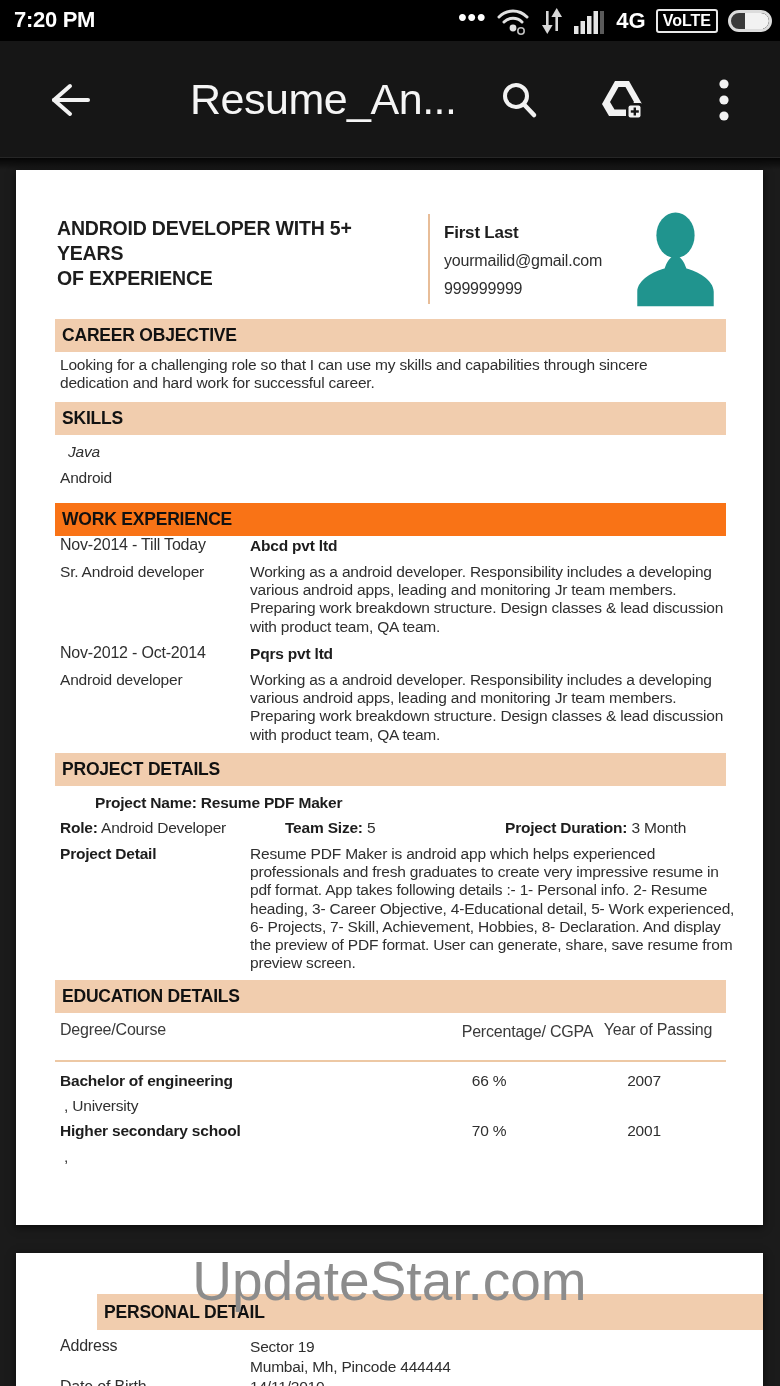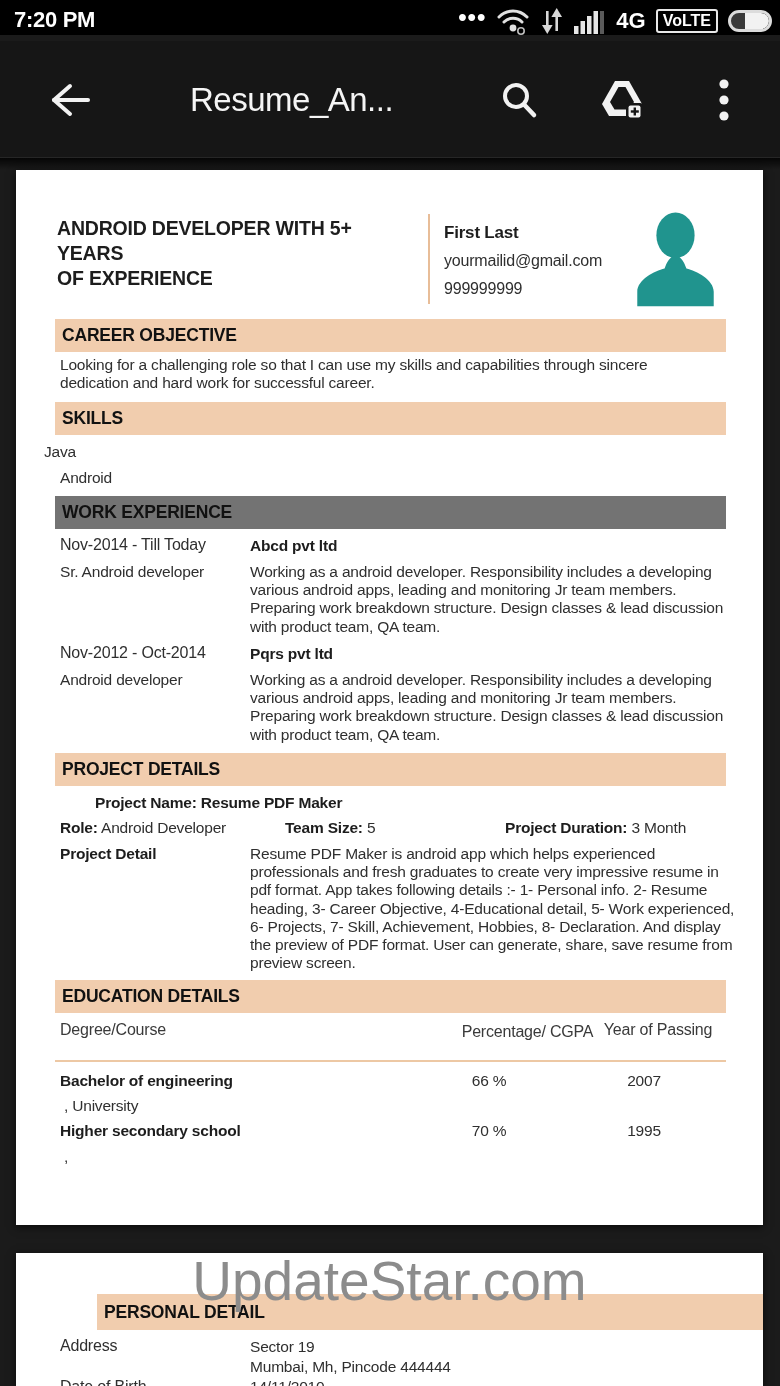--- a/index.html
+++ b/index.html
@@ -4,21 +4,21 @@
 <style>
   * { margin:0; padding:0; box-sizing:border-box; }
   html,body { background:#000; }
   #screen {
     position:relative; width:780px; height:1386px; overflow:hidden;
     background:#1b1b1b; font-family:"Liberation Sans", sans-serif;
   }
 
   
   #status-bar {
-    position:absolute; top:0; left:0; width:780px; height:35px;
+    position:absolute; top:0; left:0; width:780px; height:41px;
     background:#000; color:#fff; z-index:30;
   }
   .sb-time { position:absolute; left:14px; top:7px; font-size:22px; font-weight:700; letter-spacing:-0.3px; }
   .sb-right { position:absolute; right:8px; top:0; height:41px; display:flex; align-items:center; gap:10px; }
   .sb-dots { font-size:24px; font-weight:700; letter-spacing:1px; line-height:10px; margin-top:-8px; }
   .sb-4g { font-size:22px; font-weight:700; }
   .sb-volte { font-size:16px; font-weight:600; border:2px solid #e8e8e8; border-radius:3px; padding:1px 5px; }
   .sb-batt { position:relative; width:44px; height:22px; border:3px solid #dcdcdc; border-radius:11px; background:#3a3a3a; overflow:hidden; }
   .sb-batt-fill { position:absolute; right:0; top:0; height:100%; width:62%; background:#f2f2f2; border-radius:0 8px 8px 0; }
 
@@ -28,21 +28,21 @@
     background:#161616; z-index:25; border-bottom:1px solid #262626;
   }
   #app-bar-shadow { position:absolute; top:158px; left:0; width:780px; height:12px;
     background:linear-gradient(#000c, transparent); z-index:24; }
   .ab-icon-btn { position:absolute; top:0; height:117px; display:flex; align-items:center; justify-content:center; cursor:pointer; }
   .ab-back { left:40px; width:60px; }
   .ab-pdf { left:118px; width:56px; }
   .pdf-doc { width:44px; height:50px; background:#fff; border-radius:7px; display:flex; align-items:center; justify-content:center; }
   .pdf-doc span { font-size:13px; font-weight:700; color:#161616; letter-spacing:0.5px; }
   .ab-title { position:absolute; left:190px; top:0; height:117px; display:flex; align-items:center;
-    color:#f5f5f5; font-size:33px; font-weight:400; letter-spacing:-0.5px; }
+    color:#f5f5f5; font-size:43px; font-weight:400; letter-spacing:-0.5px; }
   .ab-search { left:489px; width:60px; }
   .ab-drive { left:592px; width:62px; }
   .ab-menu { left:698px; width:52px; }
 
   
   #viewer { position:absolute; top:158px; left:0; width:640px; height:1228px; background:#1b1b1b; }
   .pdf-page { position:absolute; left:16px; width:747px; background:#fff; box-shadow:0 2px 8px rgba(0,0,0,.65); }
   #page1 { top:12px; height:1055px; }   
   #page2 { top:1095px; height:133px; overflow:hidden; } 
 
@@ -175,24 +175,24 @@
       </div>
 
       <div class="sec-bar" style="top: 149px; background: rgb(241, 205, 174);">
         <span>CAREER OBJECTIVE</span>
       </div>
       <div class="rz" style="left:44px; top:186px; width:648px;">Looking for a challenging role so that I can use my skills and capabilities through sincere dedication and hard work for successful career.</div>
 
       <div class="sec-bar" style="top: 232px; background: rgb(241, 205, 174);">
         <span>SKILLS</span>
       </div>
-      <div class="rz" style="left:28px; top:273px;">Java</div>
+      <div class="rz" style="left:52px; top:273px;font-style:italic;">Java</div>
       <div class="rz" style="left:44px; top:299px;">Android</div>
 
-      <div class="sec-bar" style="top: 326px; background: #737373;">
+      <div class="sec-bar" style="top: 333px; background: #f97316;">
         <span>WORK EXPERIENCE</span>
       </div>
 
       <div>
         <div class="rz we-date" style="left:44px; top:366px; font-size:16px;">Nov-2014 - Till Today</div>
         <div class="rz b" style="left:234px; top:367px;">Abcd pvt ltd</div>
         <div class="rz we-date" style="left:44px; top:393px;">Sr. Android developer</div>
         <div class="rz we-desc" style="left:234px; top:393px;">Working as a android developer. Responsibility includes a developing various android apps, leading and monitoring Jr team members. Preparing work breakdown structure. Design classes &amp; lead discussion with product team, QA team.</div>
       </div>
 
@@ -239,21 +239,21 @@
         <div>
           <div class="rz b" style="left:44px; top:902px;">Bachelor of engineering</div>
           <div class="rz edu-col" style="left:398px; top:902px; width:150px;">66 %</div>
           <div class="rz edu-col" style="left:553px; top:902px; width:150px;">2007</div>
           <div class="rz" style="left:48px; top:927px;">, University</div>
         </div>
 
         <div>
           <div class="rz b" style="left:44px; top:952px;">Higher secondary school</div>
           <div class="rz edu-col" style="left:398px; top:952px; width:150px;">70 %</div>
-          <div class="rz edu-col" style="left:553px; top:952px; width:150px;">1995</div>
+          <div class="rz edu-col" style="left:553px; top:952px; width:150px;">2001</div>
           <div class="rz" style="left:48px; top:978px;">,</div>
         </div>
       </div>
     </div>
 
     <div class="pdf-page" id="page2">
       <div class="watermark" style="color: rgb(140, 140, 140);">UpdateStar.com</div>
 
       <div class="sec-bar" style="top: 41px; height: 36px; background: rgb(241, 205, 174); margin-left: 42px;">
         <span>PERSONAL DETAIL</span>

